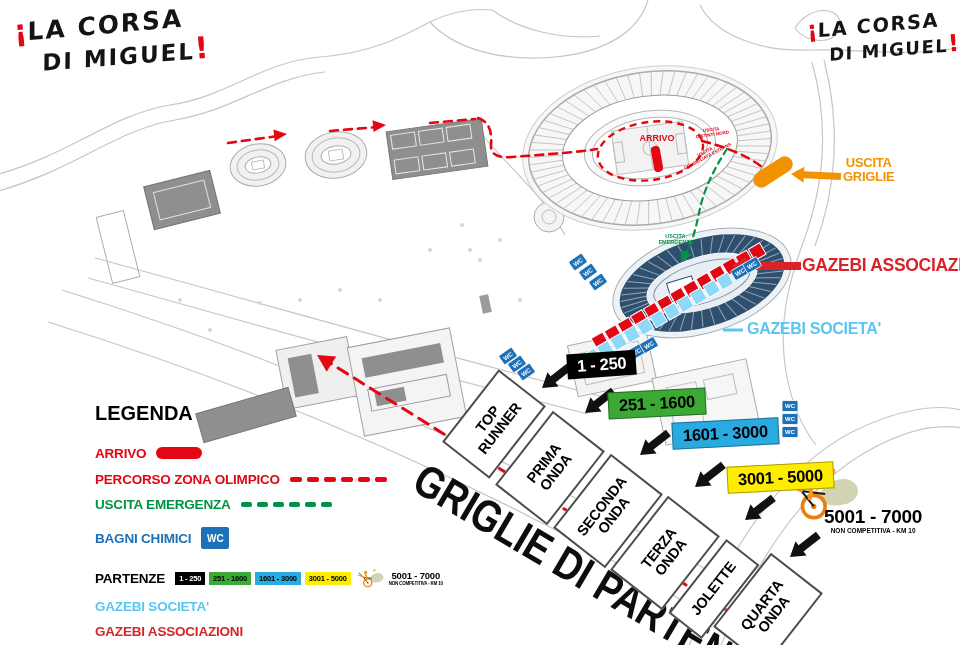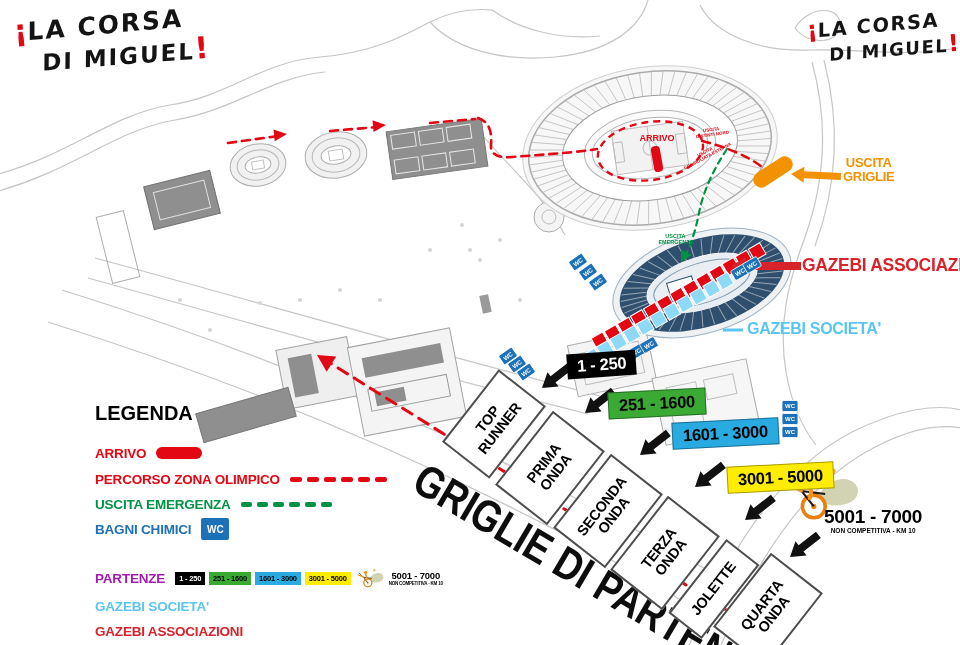--- a/index.html
+++ b/index.html
@@ -43,21 +43,21 @@
   .range.black{border:none;}
   .range.plain{border:none;background:none!important;text-align:center;font-size:19px;padding:0;}
   .range .sub{font-size:6.5px;font-weight:900;letter-spacing:0;margin-top:-1px;text-align:center;}
 
   
   #legend{position:absolute;left:75px;top:398px;width:320px;height:245px;margin-left:20px;}
   .leg-title{position:absolute;top:4px;left:0;font-size:20px;font-weight:900;color:#000;}
   .leg-row{position:absolute;left:0;display:flex;align-items:center;gap:10px;height:18px;}
   .leg-label{font-weight:900;font-size:13.5px;letter-spacing:-0.2px;white-space:nowrap;}
   .c-red{color:#e30613;} .c-crimson{color:#d8232a;} .c-green{color:#009245;}
-  .c-blue{color:#1d71b8;} .c-orange{color:#f39200;} .c-black{color:#a21caf;} .c-cyan{color:#5bc5f2;}
+  .c-blue{color:#1d71b8;} .c-orange{color:#f39200;} .c-black{color:#000000;} .c-cyan{color:#5bc5f2;}
   .sw-bar{width:46px;height:12px;border-radius:7px;background:#e30613;}
   .sw-bar.orange{width:50px;height:14px;background:#f39200;}
   .dashes{display:flex;gap:5px;align-items:center;}
   .dashes i{display:block;width:12px;height:5px;border-radius:2px;}
   .dashes.red i{background:#e30613;} .dashes.green i{background:#009245;width:11px;}
   .sw-wc{width:28px;height:22px;background:#1d71b8;color:#fff;font-size:10px;font-weight:900;
          display:flex;align-items:center;justify-content:center;border-radius:2px;}
   #legend-partenze{display:flex;align-items:center;gap:4px;}
   .chip{font-weight:bold;font-size:7.5px;padding:2px 4px;letter-spacing:-0.2px;white-space:nowrap;}
   .chip.plainchip{display:flex;flex-direction:column;align-items:center;padding:0;color:#000;}
@@ -535,21 +535,21 @@
     <span class="leg-label c-red">PERCORSO ZONA OLIMPICO</span>
     <span class="dashes red">
           <i></i>
           <i></i>
           <i></i>
           <i></i>
           <i></i>
           <i></i>
         </span>
   </div>
-  <div class="leg-row" style="top:122px">
+  <div class="leg-row" style="top:131px">
     <span class="leg-label c-blue">BAGNI CHIMICI</span>
     <span class="sw-wc">WC</span>
   </div>
   <div class="leg-row" style="top:171px">
     <span class="leg-label c-black">PARTENZE</span>
     <span id="legend-partenze">
           <span class="chip" style="background: rgb(0, 0, 0); color: rgb(255, 255, 255);">1 - 250</span>
           <span class="chip" style="background: rgb(58, 170, 53); color: rgb(0, 0, 0);">251 - 1600</span>
           <span class="chip" style="background: rgb(41, 171, 226); color: rgb(0, 0, 0);">1601 - 3000</span>
           <span class="chip" style="background: rgb(255, 237, 0); color: rgb(0, 0, 0);">3001 - 5000</span>

